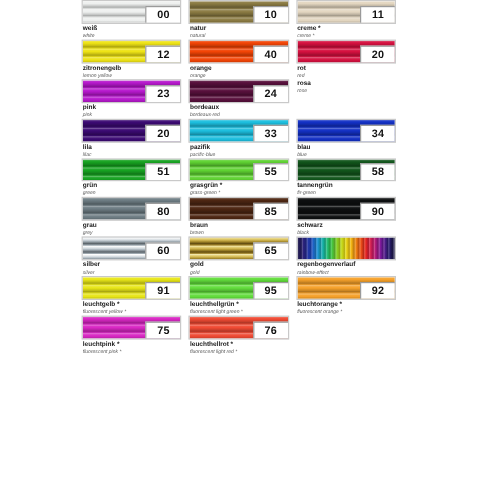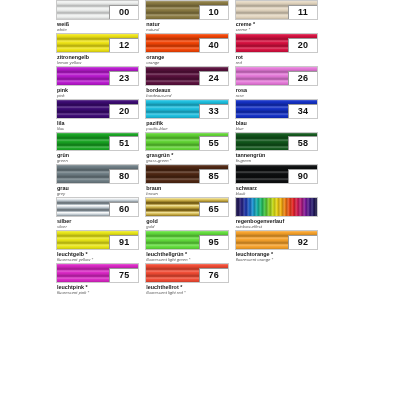--- a/index.html
+++ b/index.html
@@ -4,21 +4,21 @@
 <style>
   html,body{margin:0;padding:0;}
   body{
     width:400px;height:400px;
     background:#ffffff;
     font-family:"Liberation Sans",sans-serif;
     overflow:hidden;
   }
   #sheet{
     position:absolute;
-    left:56px;top:0;
+    left:68px;top:0;
     width:262px;height:296px;
   }
   .grid{
     display:grid;
     grid-template-columns:repeat(3,1fr);
     grid-template-rows:repeat(9,1fr);
     column-gap:6px;
     row-gap:0px;
     width:100%;height:100%;
   }
@@ -184,25 +184,20 @@
           <div class="base" style="background-color: rgb(88, 16, 60);"></div>
           <div class="ribs"></div>
           <div class="badge">24</div>
         </div>
         <div class="labels">
           <div class="lab-de">bordeaux</div>
           <div class="lab-en">bordeaux-red</div>
         </div>
       </div>
       <div class="cell">
-        <div class="swatch">
-          <div class="base" style="background-color: rgb(228, 120, 216);"></div>
-          <div class="ribs"></div>
-          <div class="badge">26</div>
-        </div>
         <div class="labels">
           <div class="lab-de">rosa</div>
           <div class="lab-en">rose</div>
         </div>
       </div>
       <div class="cell">
         <div class="swatch">
           <div class="base" style="background-color: rgb(59, 10, 114);"></div>
           <div class="ribs"></div>
           <div class="badge">20</div>

